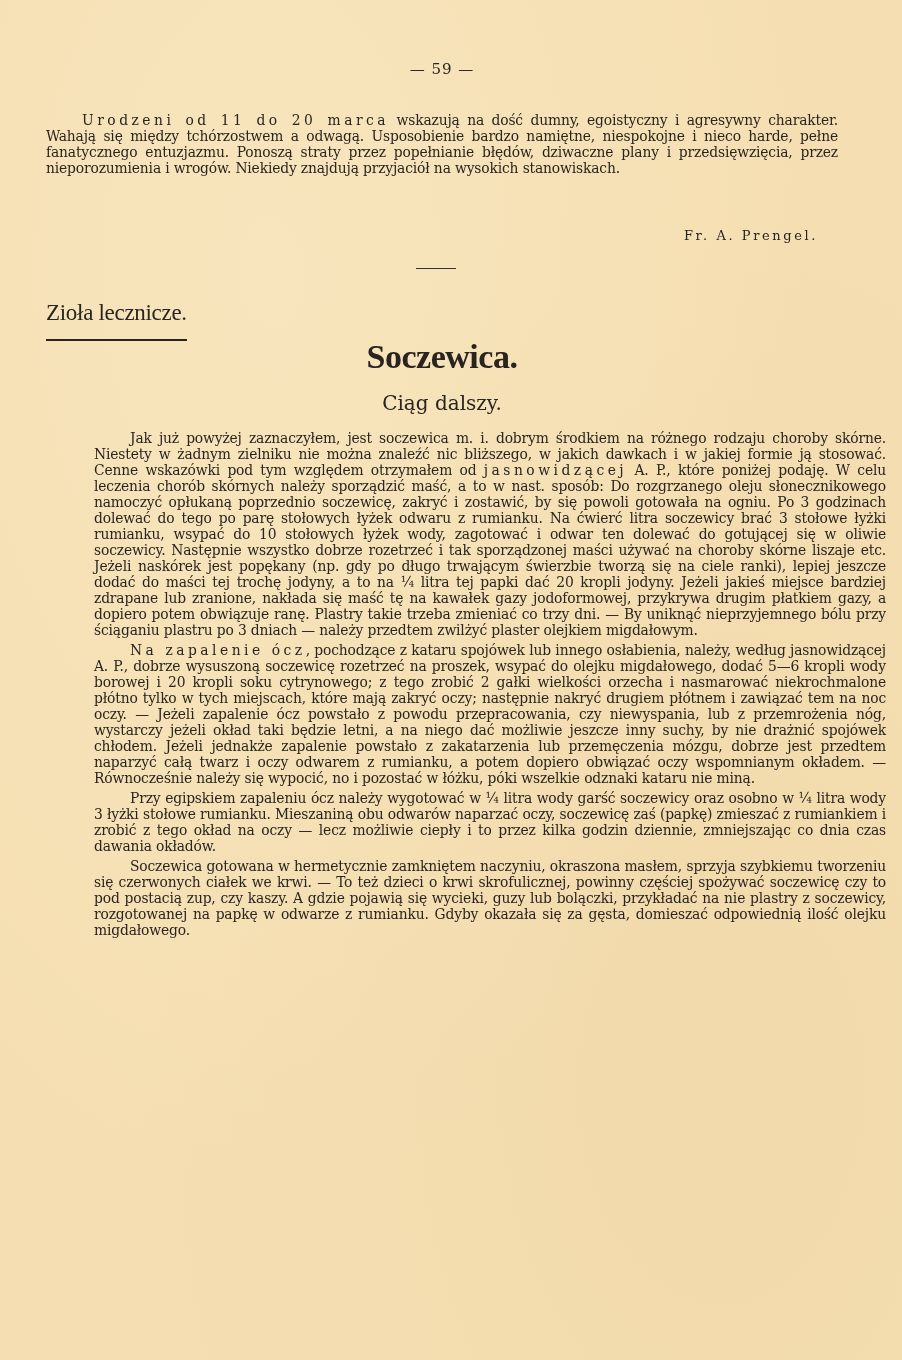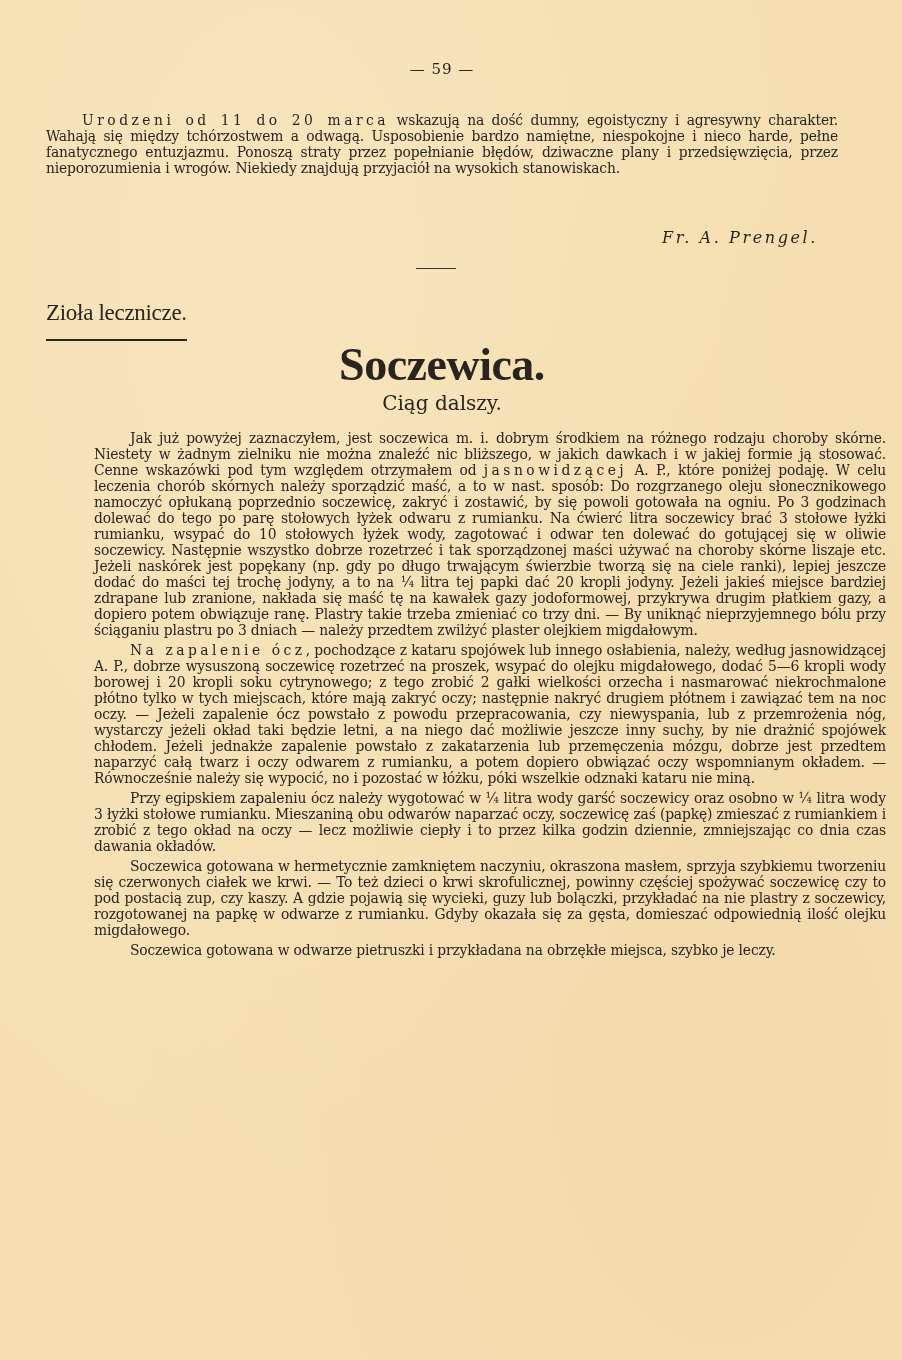--- a/index.html
+++ b/index.html
@@ -21,35 +21,35 @@
     font-size: 15.4px; line-height: 16px; text-align: justify;
     font-stretch: condensed;
     letter-spacing: -0.15px;
     word-spacing: 0px;
   }
   .text p { margin: 0; text-indent: 36px; }
   .spaced { letter-spacing: 3.5px; }
   .p1 { position: absolute; top: 112px; left: 0; width: 792px; }
   .signature {
     position: absolute; top: 228px; right: 20px;
-    font-size: 16px; letter-spacing: 2.6px; font-style: italic;
+    font-size: 13px; letter-spacing: 2.6px;
   }
   .divider {
     position: absolute; top: 268px; left: 370px; width: 40px; height: 0;
     border-top: 1.5px solid #3a322a;
   }
   .section-title {
     position: absolute; top: 300px; left: 0;
     font-family: "Liberation Serif", serif; font-size: 23px;
     padding-bottom: 13px; border-bottom: 2.5px solid #2a2420;
     letter-spacing: -0.3px;
   }
   .article-title {
     position: absolute; top: 338px; left: 0; width: 100%; text-align: center;
-    font-family: "Liberation Serif", serif; font-weight: bold; font-size: 46px;
+    font-family: "Liberation Serif", serif; font-weight: bold; font-size: 34px;
     letter-spacing: -0.5px;
   }
   .article-subtitle {
     position: absolute; top: 391px; left: 0; width: 100%; text-align: center;
     font-size: 20px;
   }
   .body-text { position: absolute; top: 430px; left: 0; width: 792px; margin-left: 48px; }
   .body-text p { margin-bottom: 4px; }
 </style>
 </head>
@@ -71,16 +71,15 @@
 
   <div class="article-title">Soczewica.</div>
 
   <div class="article-subtitle">Ciąg dalszy.</div>
 
   <div class="text body-text">
     <p><span>Jak już powyżej zaznaczyłem, jest soczewica m. i. dobrym środkiem na różnego rodzaju choroby skórne. Niestety w żadnym zielniku nie można znaleźć nic bliższego, w jakich dawkach i w jakiej formie ją stosować. Cenne wskazówki pod tym względem otrzymałem od </span><span class="spaced">jasnowidzącej</span><span> A. P., które poniżej podaję. W celu leczenia chorób skórnych należy sporządzić maść, a to w nast. sposób: Do rozgrzanego oleju słonecznikowego namoczyć opłukaną poprzednio soczewicę, zakryć i zostawić, by się powoli gotowała na ogniu. Po 3 godzinach dolewać do tego po parę stołowych łyżek odwaru z rumianku. Na ćwierć litra soczewicy brać 3 stołowe łyżki rumianku, wsypać do 10 stołowych łyżek wody, zagotować i odwar ten dolewać do gotującej się w oliwie soczewicy. Następnie wszystko dobrze rozetrzeć i tak sporządzonej maści używać na choroby skórne liszaje etc. Jeżeli naskórek jest popękany (np. gdy po długo trwającym świerzbie tworzą się na ciele ranki), lepiej jeszcze dodać do maści tej trochę jodyny, a to na ¼ litra tej papki dać 20 kropli jodyny. Jeżeli jakieś miejsce bardziej zdrapane lub zranione, nakłada się maść tę na kawałek gazy jodoformowej, przykrywa drugim płatkiem gazy, a dopiero potem obwiązuje ranę. Plastry takie trzeba zmieniać co trzy dni. — By uniknąć nieprzyjemnego bólu przy ściąganiu plastru po 3 dniach — należy przedtem zwilżyć plaster olejkiem migdałowym.</span></p>
     <p><span class="spaced">Na zapalenie ócz</span><span>, pochodzące z kataru spojówek lub innego osłabienia, należy, według jasnowidzącej A. P., dobrze wysuszoną soczewicę rozetrzeć na proszek, wsypać do olejku migdałowego, dodać 5—6 kropli wody borowej i 20 kropli soku cytrynowego; z tego zrobić 2 gałki wielkości orzecha i nasmarować niekrochmalone płótno tylko w tych miejscach, które mają zakryć oczy; następnie nakryć drugiem płótnem i zawiązać tem na noc oczy. — Jeżeli zapalenie ócz powstało z powodu przepracowania, czy niewyspania, lub z przemrożenia nóg, wystarczy jeżeli okład taki będzie letni, a na niego dać możliwie jeszcze inny suchy, by nie drażnić spojówek chłodem. Jeżeli jednakże zapalenie powstało z zakatarzenia lub przemęczenia mózgu, dobrze jest przedtem naparzyć całą twarz i oczy odwarem z rumianku, a potem dopiero obwiązać oczy wspomnianym okładem. — Równocześnie należy się wypocić, no i pozostać w łóżku, póki wszelkie odznaki kataru nie miną.</span></p>
     <p>Przy egipskiem zapaleniu ócz należy wygotować w ¼ litra wody garść soczewicy oraz osobno w ¼ litra wody 3 łyżki stołowe rumianku. Mieszaniną obu odwarów naparzać oczy, soczewicę zaś (papkę) zmieszać z rumiankiem i zrobić z tego okład na oczy — lecz możliwie ciepły i to przez kilka godzin dziennie, zmniejszając co dnia czas dawania okładów.</p>
     <p>Soczewica gotowana w hermetycznie zamkniętem naczyniu, okraszona masłem, sprzyja szybkiemu tworzeniu się czerwonych ciałek we krwi. — To też dzieci o krwi skrofulicznej, powinny częściej spożywać soczewicę czy to pod postacią zup, czy kaszy. A gdzie pojawią się wycieki, guzy lub bolączki, przykładać na nie plastry z soczewicy, rozgotowanej na papkę w odwarze z rumianku. Gdyby okazała się za gęsta, domieszać odpowiednią ilość olejku migdałowego.</p>
-    <p>Soczewica gotowana w odwarze pietruszki i przykładana na obrzękłe miejsca, szybko je leczy.</p>
   </div>
 
 </div>
 
 </body></html>

